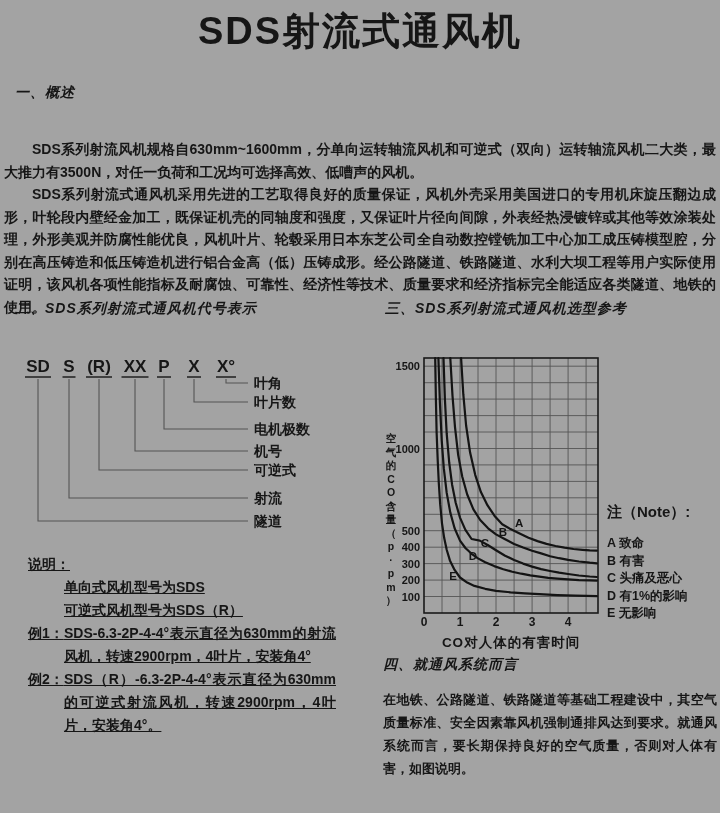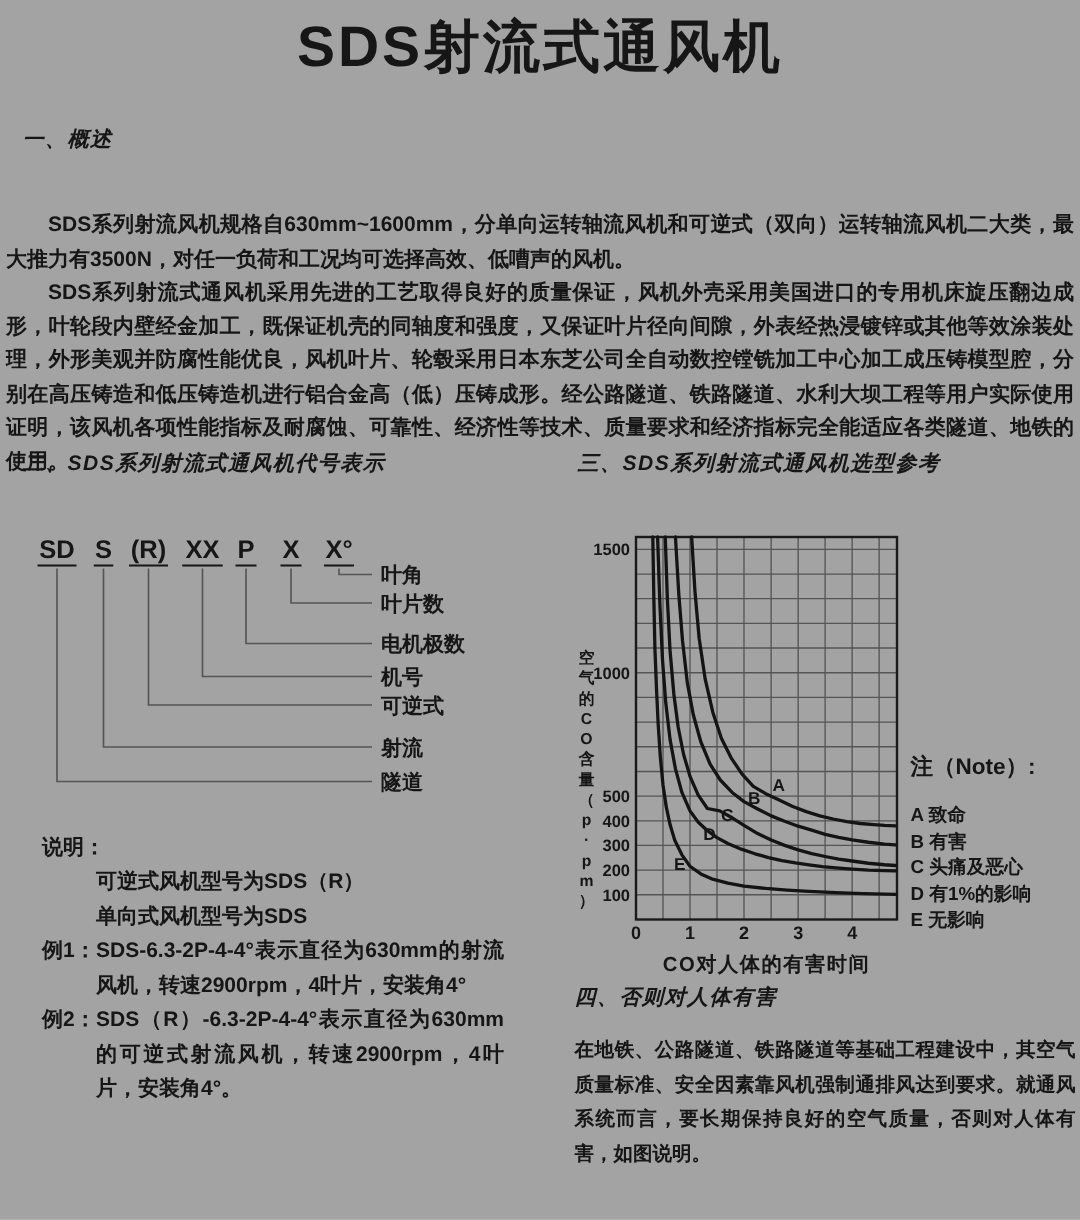--- a/index.html
+++ b/index.html
@@ -18,21 +18,21 @@
     position:absolute;left:4px;width:712px;font-size:14px;line-height:22.5px;
     text-align:justify;text-indent:2em;margin-top:28px;
   }
   
   #code-diagram{position:absolute;left:10px;top:356px;}
   #code-diagram .tok{font:bold 17px "Liberation Sans",sans-serif;text-anchor:middle;fill:#161616;}
   #code-diagram .lab{font:bold 14px "Liberation Sans",sans-serif;fill:#161616;}
   #code-diagram .tline{stroke:#161616;stroke-width:1.4;}
   #code-diagram .conn{fill:none;stroke:#555;stroke-width:1.1;}
   
-  .notes{position:absolute;left:28px;top:553px;width:330px;font-size:14px;line-height:23px;}
+  .notes{position:absolute;left:28px;top:553px;width:330px;font-size:14px;line-height:23px;text-decoration:underline;}
   .notes .indent{padding-left:36px;}
   .ex-row{display:flex;}
   .ex-label{width:36px;flex:0 0 36px;}
   .ex-text{width:272px;text-align:justify;}
   
   #selection-chart{position:absolute;left:383px;top:350px;}
   #selection-chart .grid{stroke:#555;stroke-width:0.9;}
   #selection-chart .frame{fill:none;stroke:#1a1a1a;stroke-width:1.6;}
   #selection-chart .curve{fill:none;stroke:#141414;stroke-width:2.2;stroke-linecap:round;stroke-linejoin:round;}
   #selection-chart .ytick{font:bold 11px "Liberation Sans",sans-serif;text-anchor:end;fill:#161616;}
@@ -88,22 +88,22 @@
       <text x="244" y="51" class="lab">叶片数</text>
       <text x="244" y="78" class="lab">电机极数</text>
       <text x="244" y="100" class="lab">机号</text>
       <text x="244" y="119" class="lab">可逆式</text>
       <text x="244" y="147" class="lab">射流</text>
       <text x="244" y="170" class="lab">隧道</text>
     </svg>
 
   <div class="notes">
     <div>说明：</div>
+    <div class="indent">单向式风机型号为SDS</div>
     <div class="indent">可逆式风机型号为SDS（R）</div>
-    <div class="indent">单向式风机型号为SDS</div>
     <div class="ex-row">
       <div class="ex-label">例1：</div>
       <div class="ex-text">SDS-6.3-2P-4-4°表示直径为630mm的射流风机，转速2900rpm，4叶片，安装角4°</div>
     </div>
     <div class="ex-row">
       <div class="ex-label">例2：</div>
       <div class="ex-text">SDS（R）-6.3-2P-4-4°表示直径为630mm的可逆式射流风机，转速2900rpm，4叶片，安装角4°。</div>
     </div>
   </div>
 
@@ -176,16 +176,16 @@
     <div class="legend-title">注（Note）:</div>
     <div class="legend-items">
       <div>A 致命</div>
       <div>B 有害</div>
       <div>C 头痛及恶心</div>
       <div>D 有1%的影响</div>
       <div>E 无影响</div>
     </div>
   </div>
 
-  <div class="sec-heading" style="left:383px;top:656px;">四、否则对人体有害</div>
+  <div class="sec-heading" style="left:383px;top:656px;">四、就通风系统而言</div>
   <div class="usage-par">在地铁、公路隧道、铁路隧道等基础工程建设中，其空气质量标准、安全因素靠风机强制通排风达到要求。就通风系统而言，要长期保持良好的空气质量，否则对人体有害，如图说明。</div>
 
 </div>
 
 </body></html>

